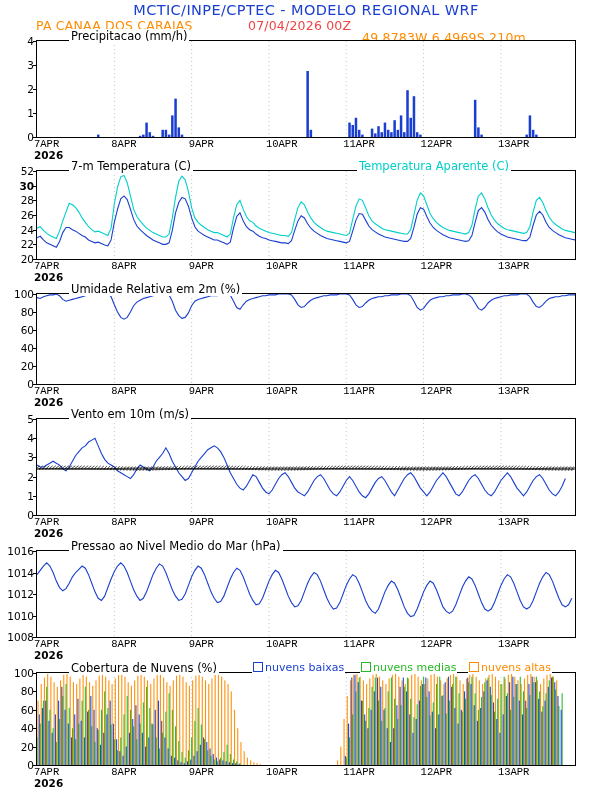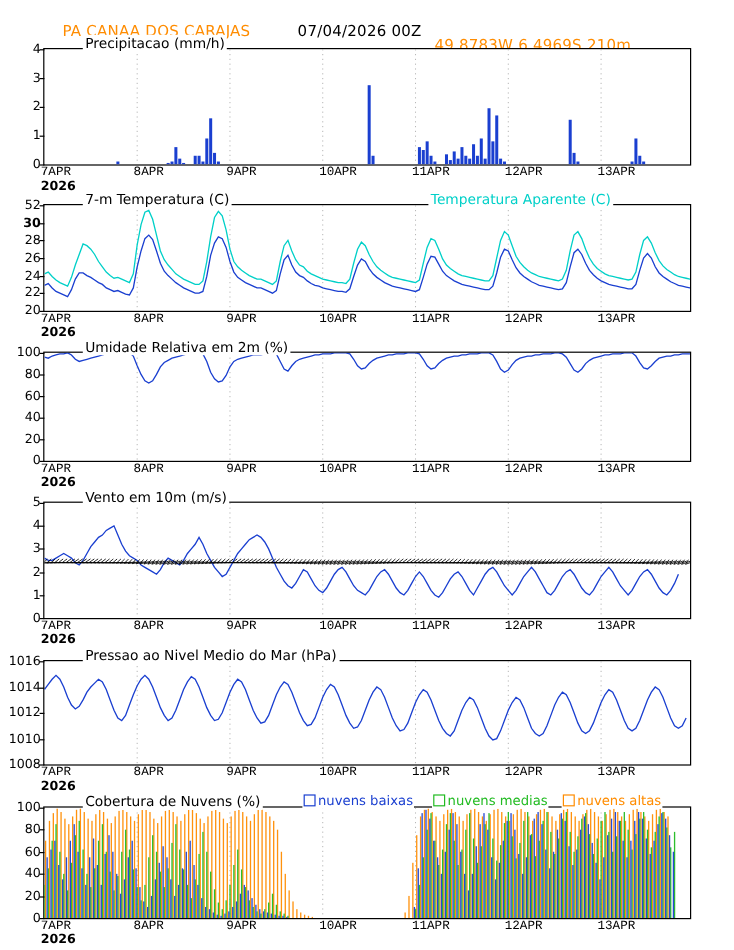--- a/index.html
+++ b/index.html
@@ -1,41 +1,42 @@
 <!DOCTYPE html>
 <html><head>
 <meta charset="utf-8">
 <style>
   html,body{margin:0;padding:0;background:#ffffff;}
   body{width:612px;height:792px;font-family:"DejaVu Sans",sans-serif;overflow:hidden;}
   .page{position:relative;width:612px;height:792px;}
 
   .hdr-title{position:absolute;left:0;top:2px;width:612px;text-align:center;
     color:#1a3fd0;font-size:14.5px;letter-spacing:.4px;font-family:"DejaVu Sans",sans-serif;}
-  .hdr-left{position:absolute;left:36px;top:18px;color:#ff8c00;font-size:12.5px;letter-spacing:.2px;margin-left:16px;}
-  .hdr-mid{position:absolute;left:248px;top:18px;color:#000000;font-size:12.5px;letter-spacing:.2px;}
+  .hdr-left{position:absolute;left:36px;top:18px;color:#ff8c00;font-size:12.5px;letter-spacing:.2px;}
+  .hdr-mid{position:absolute;left:248px;top:18px;color:#ef4444;font-size:12.5px;letter-spacing:.2px;}
   .hdr-right{position:absolute;left:362px;top:30px;color:#ff8c00;font-size:12.5px;letter-spacing:.2px;}
 
   .panel{position:absolute;left:36px;width:540px;border:1px solid #000;box-sizing:border-box;background:#fff;}
   .plot{position:absolute;left:0;top:0;width:100%;height:100%;}
   .ptitle{position:absolute;color:#000;font-size:11.5px;white-space:nowrap;z-index:6;background:#fff;padding:0 2px;}
   .ptitle2{position:absolute;color:#00d0c8;font-size:11.5px;white-space:nowrap;z-index:6;background:#fff;padding:0 2px;}
   .ylab{position:absolute;right:100%;margin-right:3px;transform:translateY(-50%);
     font-size:10.5px;color:#000;white-space:nowrap;}
   .xlab{position:absolute;top:100%;margin-top:1px;font-size:10.5px;color:#000;white-space:nowrap;transform:translateX(-3px);font-family:Liberation Mono, monospace;}
   .xlab2{position:absolute;top:100%;margin-top:12px;font-size:10.5px;color:#000;font-weight:bold;white-space:nowrap;transform:translateX(-3px);}
   .tickmark{position:absolute;left:-4px;width:4px;border-top:1px solid #000;}
   .legend-item{position:absolute;font-size:11px;white-space:nowrap;z-index:6;background:#fff;padding:0 1px;}
   .lsw{display:inline-block;width:8px;height:8px;border:1px solid #333;margin-right:2px;vertical-align:-1px;}
 </style>
 </head>
 <body>
 
 <div class="page">
 
+  <div class="hdr-title">MCTIC/INPE/CPTEC - MODELO REGIONAL WRF</div>
   <div class="hdr-left">PA CANAA DOS CARAJAS</div>
   <div class="hdr-mid">07/04/2026 00Z</div>
   <div class="hdr-right">49.8783W 6.4969S 210m</div>
 
   <div class="panel" id="p0" style="top: 40px; height: 98px;">
       <svg class="plot" viewBox="0 0 538 96" preserveAspectRatio="none">
         <line x1="77.31736526946108" y1="0" x2="77.31736526946108" y2="96" stroke="#9a9a9a" stroke-width="0.6" stroke-dasharray="1,3"></line>
         <line x1="154.63473053892216" y1="0" x2="154.63473053892216" y2="96" stroke="#9a9a9a" stroke-width="0.6" stroke-dasharray="1,3"></line>
         <line x1="231.95209580838323" y1="0" x2="231.95209580838323" y2="96" stroke="#9a9a9a" stroke-width="0.6" stroke-dasharray="1,3"></line>
         <line x1="309.2694610778443" y1="0" x2="309.2694610778443" y2="96" stroke="#9a9a9a" stroke-width="0.6" stroke-dasharray="1,3"></line>

